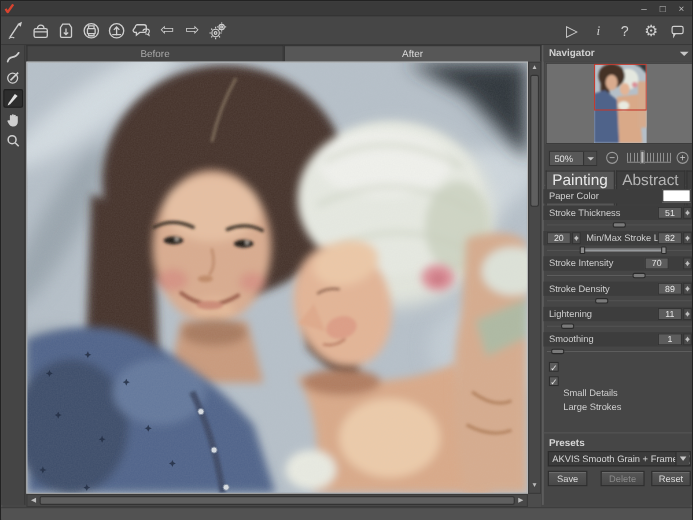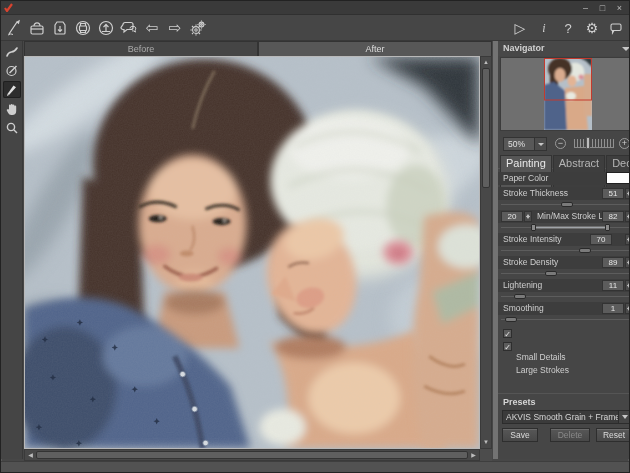--- a/index.html
+++ b/index.html
@@ -40,38 +40,38 @@
   #vscroll { position:absolute; left:479px; top:55px; width:12px; height:393px; background:#484848; border:1px solid #3a3a3a; }
   .sbtn { position:absolute; left:1px; width:8px; height:9px; font-size:6px; color:#bdbdbd; text-align:center; line-height:9px; }
   #vthumb { position:absolute; left:1px; top:11px; width:8px; height:120px; background:#5f5f5f; border:1px solid #333; border-radius:2px; }
   
   #hscroll { position:absolute; left:23px; top:448px; width:456px; height:12px; background:#484848; border:1px solid #3a3a3a; }
   #hthumb { position:absolute; left:11px; top:1px; height:8px; width:432px; background:#5f5f5f; border:1px solid #333; border-radius:2px; }
   .hbtn { position:absolute; top:1px; width:9px; height:8px; font-size:6px; color:#bdbdbd; text-align:center; line-height:8px; }
   #corner { position:absolute; left:479px; top:448px; width:12px; height:12px; background:#4c4c4c; }
   #footer { position:absolute; left:0; top:460px; right:0; height:13px; background:#525252; border-top:1px solid #3e3e3e; }
   
-  #panel { position:absolute; left:492px; top:40px; width:138px; bottom:13px; background:#464646; border-left:5px solid #737373; }
+  #panel { position:absolute; left:492px; top:40px; width:138px; bottom:13px; background:#464646; border-left:1px solid #737373; }
   #nav-header { position:absolute; left:0; top:0; width:138px; height:15px; line-height:15px; padding:0 5px; font-weight:bold; color:#d2d2d2; background:#484848; }
   #nav-header .dd-arrow { position:absolute; right:6px; top:6px; width:0; height:0; border-left:4px solid transparent; border-right:4px solid transparent; border-top:4px solid #c7c7c7; }
   #nav-thumb-area { position:absolute; left:2px; top:16px; width:134px; height:74px; background:#6f6f6f; border:1px solid #3c3c3c; }
   #nav-thumb { position:absolute; left:43px; top:0; width:48px; height:72px; }
   
   #zoom-row { position:absolute; left:0; top:92px; width:138px; height:22px; }
   #zoom-select { position:absolute; left:5px; top:4px; width:44px; height:14px; background:#585858; border:1px solid #333; color:#e0e0e0; font-size:8.5px; line-height:12px; text-align:center; }
   #zoom-select .zs-btn { position:absolute; right:0; top:0; width:12px; height:12px; background:#4c4c4c; border-left:1px solid #333; }
   #zoom-select .zs-btn::after { content:""; position:absolute; left:3px; top:5px; border-left:3px solid transparent; border-right:3px solid transparent; border-top:3px solid #c7c7c7; }
   .zbtn { position:absolute; top:5px; width:11px; height:11px; border:1px solid #9a9a9a; border-radius:50%; color:#cfcfcf; font-size:9px; line-height:9px; text-align:center; }
   #zoom-ruler { position:absolute; left:76px; top:6px; width:40px; height:9px;
     background:repeating-linear-gradient(90deg,#919191 0 1px,transparent 1px 3px);
     border-bottom:1px solid #8a8a8a; }
   #zoom-ruler-thumb { position:absolute; left:30%; top:-2px; width:4px; height:12px; background:#bdbdbd; border:1px solid #555; }
   
   #settings-tabs { position:absolute; left:0; top:114px; width:138px; height:14px; border-bottom:1px solid #555; display:flex; padding-left:2px; gap:1px; }
-  .stab { height:32px; padding:0 5px; font-size:11px; line-height:14px; color:#b5b5b5; background:#3e3e3e; border:1px solid #333; border-bottom:none; }
+  .stab { height:32px; padding:0 5px; font-size:14px; line-height:14px; color:#b5b5b5; background:#3e3e3e; border:1px solid #333; border-bottom:none; }
   .stab.active { background:#565656; color:#e8e8e8; }
   
   .prow { position:absolute; left:0; width:138px; height:13px; background:#3d3d3d; line-height:13px; }
   .prow .plabel { position:absolute; left:5px; top:0; font-size:8.5px; color:#cfcfcf; white-space:nowrap; }
   .valbox { position:absolute; top:1px; width:22px; height:11px; background:#5c5c5c; border:1px solid #333; color:#e6e6e6; font-size:8px; text-align:center; line-height:10px; }
   .spin { position:absolute; top:1px; width:8px; height:11px; background:#4c4c4c; border:1px solid #333; }
   .spin::before { content:""; position:absolute; left:1px; top:2px; border-left:2.5px solid transparent; border-right:2.5px solid transparent; border-bottom:3px solid #bdbdbd; }
   .spin::after  { content:""; position:absolute; left:1px; bottom:2px; border-left:2.5px solid transparent; border-right:2.5px solid transparent; border-top:3px solid #bdbdbd; }
   .slider { position:absolute; left:3px; width:132px; height:7px; }
   .slider .groove { position:absolute; left:0; right:0; top:3px; height:1px; background:#2e2e2e; border-bottom:1px solid #5d5d5d; }

